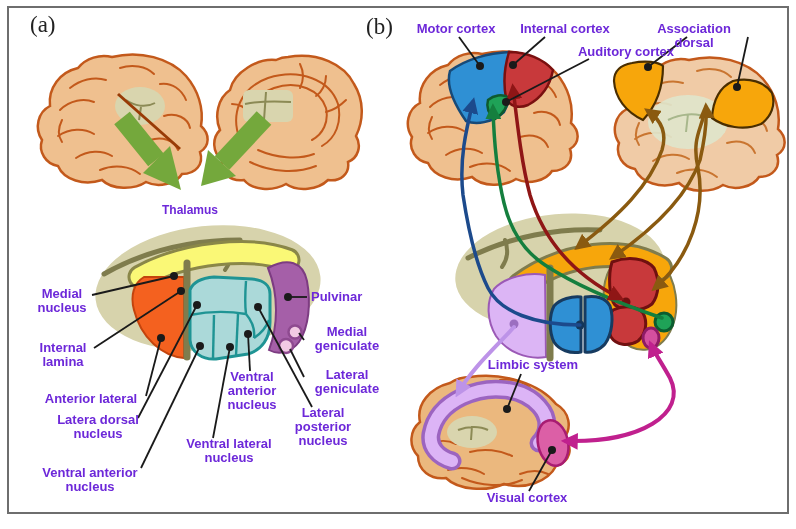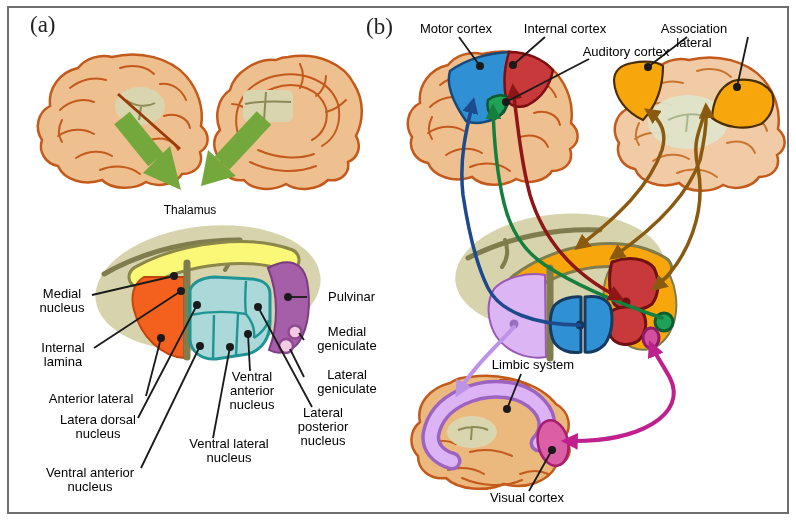--- a/index.html
+++ b/index.html
@@ -1,23 +1,23 @@
 <!DOCTYPE html>
 <html><head>
 <meta charset="utf-8">
 <style>
   html,body{margin:0;padding:0;background:#fff;}
   #stage{position:relative;width:796px;height:529px;background:#fff;overflow:hidden;
          font-family:"Liberation Sans",sans-serif;}
   #frame{position:absolute;left:7px;top:6px;width:778px;height:504px;
          border:2px solid #6e6e6e;background:#fff;}
   svg.art{position:absolute;left:0;top:0;}
-  .lbl{position:absolute;font-weight:normal;font-size:13px;color:#000000;
+  .lbl{position:absolute;font-weight:bold;font-size:13px;color:#6d28d9;
        white-space:pre-line;text-align:center;line-height:1.08;transform:translateX(-50%);}
-  .lbl.la{transform:none;text-align:left;margin-left:17px;}
+  .lbl.la{transform:none;text-align:left;}
   .tag{position:absolute;font-family:"Liberation Serif",serif;font-size:23px;color:#222;}
   .title{font-size:12px;}
 </style>
 </head>
 <body>
 
 <div id="stage">
   <div id="frame"></div>
 
   <svg class="art" width="796" height="529" viewBox="0 0 796 529">
@@ -250,17 +250,17 @@
 posterior
 nucleus</div>
   <div class="lbl la" style="left:311px;top:290px">Pulvinar</div>
   <div class="lbl" style="left:347px;top:325px">Medial
 geniculate</div>
   <div class="lbl" style="left:347px;top:368px">Lateral
 geniculate</div>
 
   <div class="lbl" style="left:456px;top:22px">Motor cortex</div>
   <div class="lbl" style="left:565px;top:22px">Internal cortex</div>
-  <div class="lbl" style="left:694px;top:22px">Association lateral</div>
+  <div class="lbl" style="left:694px;top:22px">Association dorsal</div>
   <div class="lbl" style="left:626px;top:45px">Auditory cortex</div>
   <div class="lbl" style="left:533px;top:358px">Limbic system</div>
   <div class="lbl" style="left:527px;top:491px">Visual cortex</div>
 </div>
 
 </body></html>

